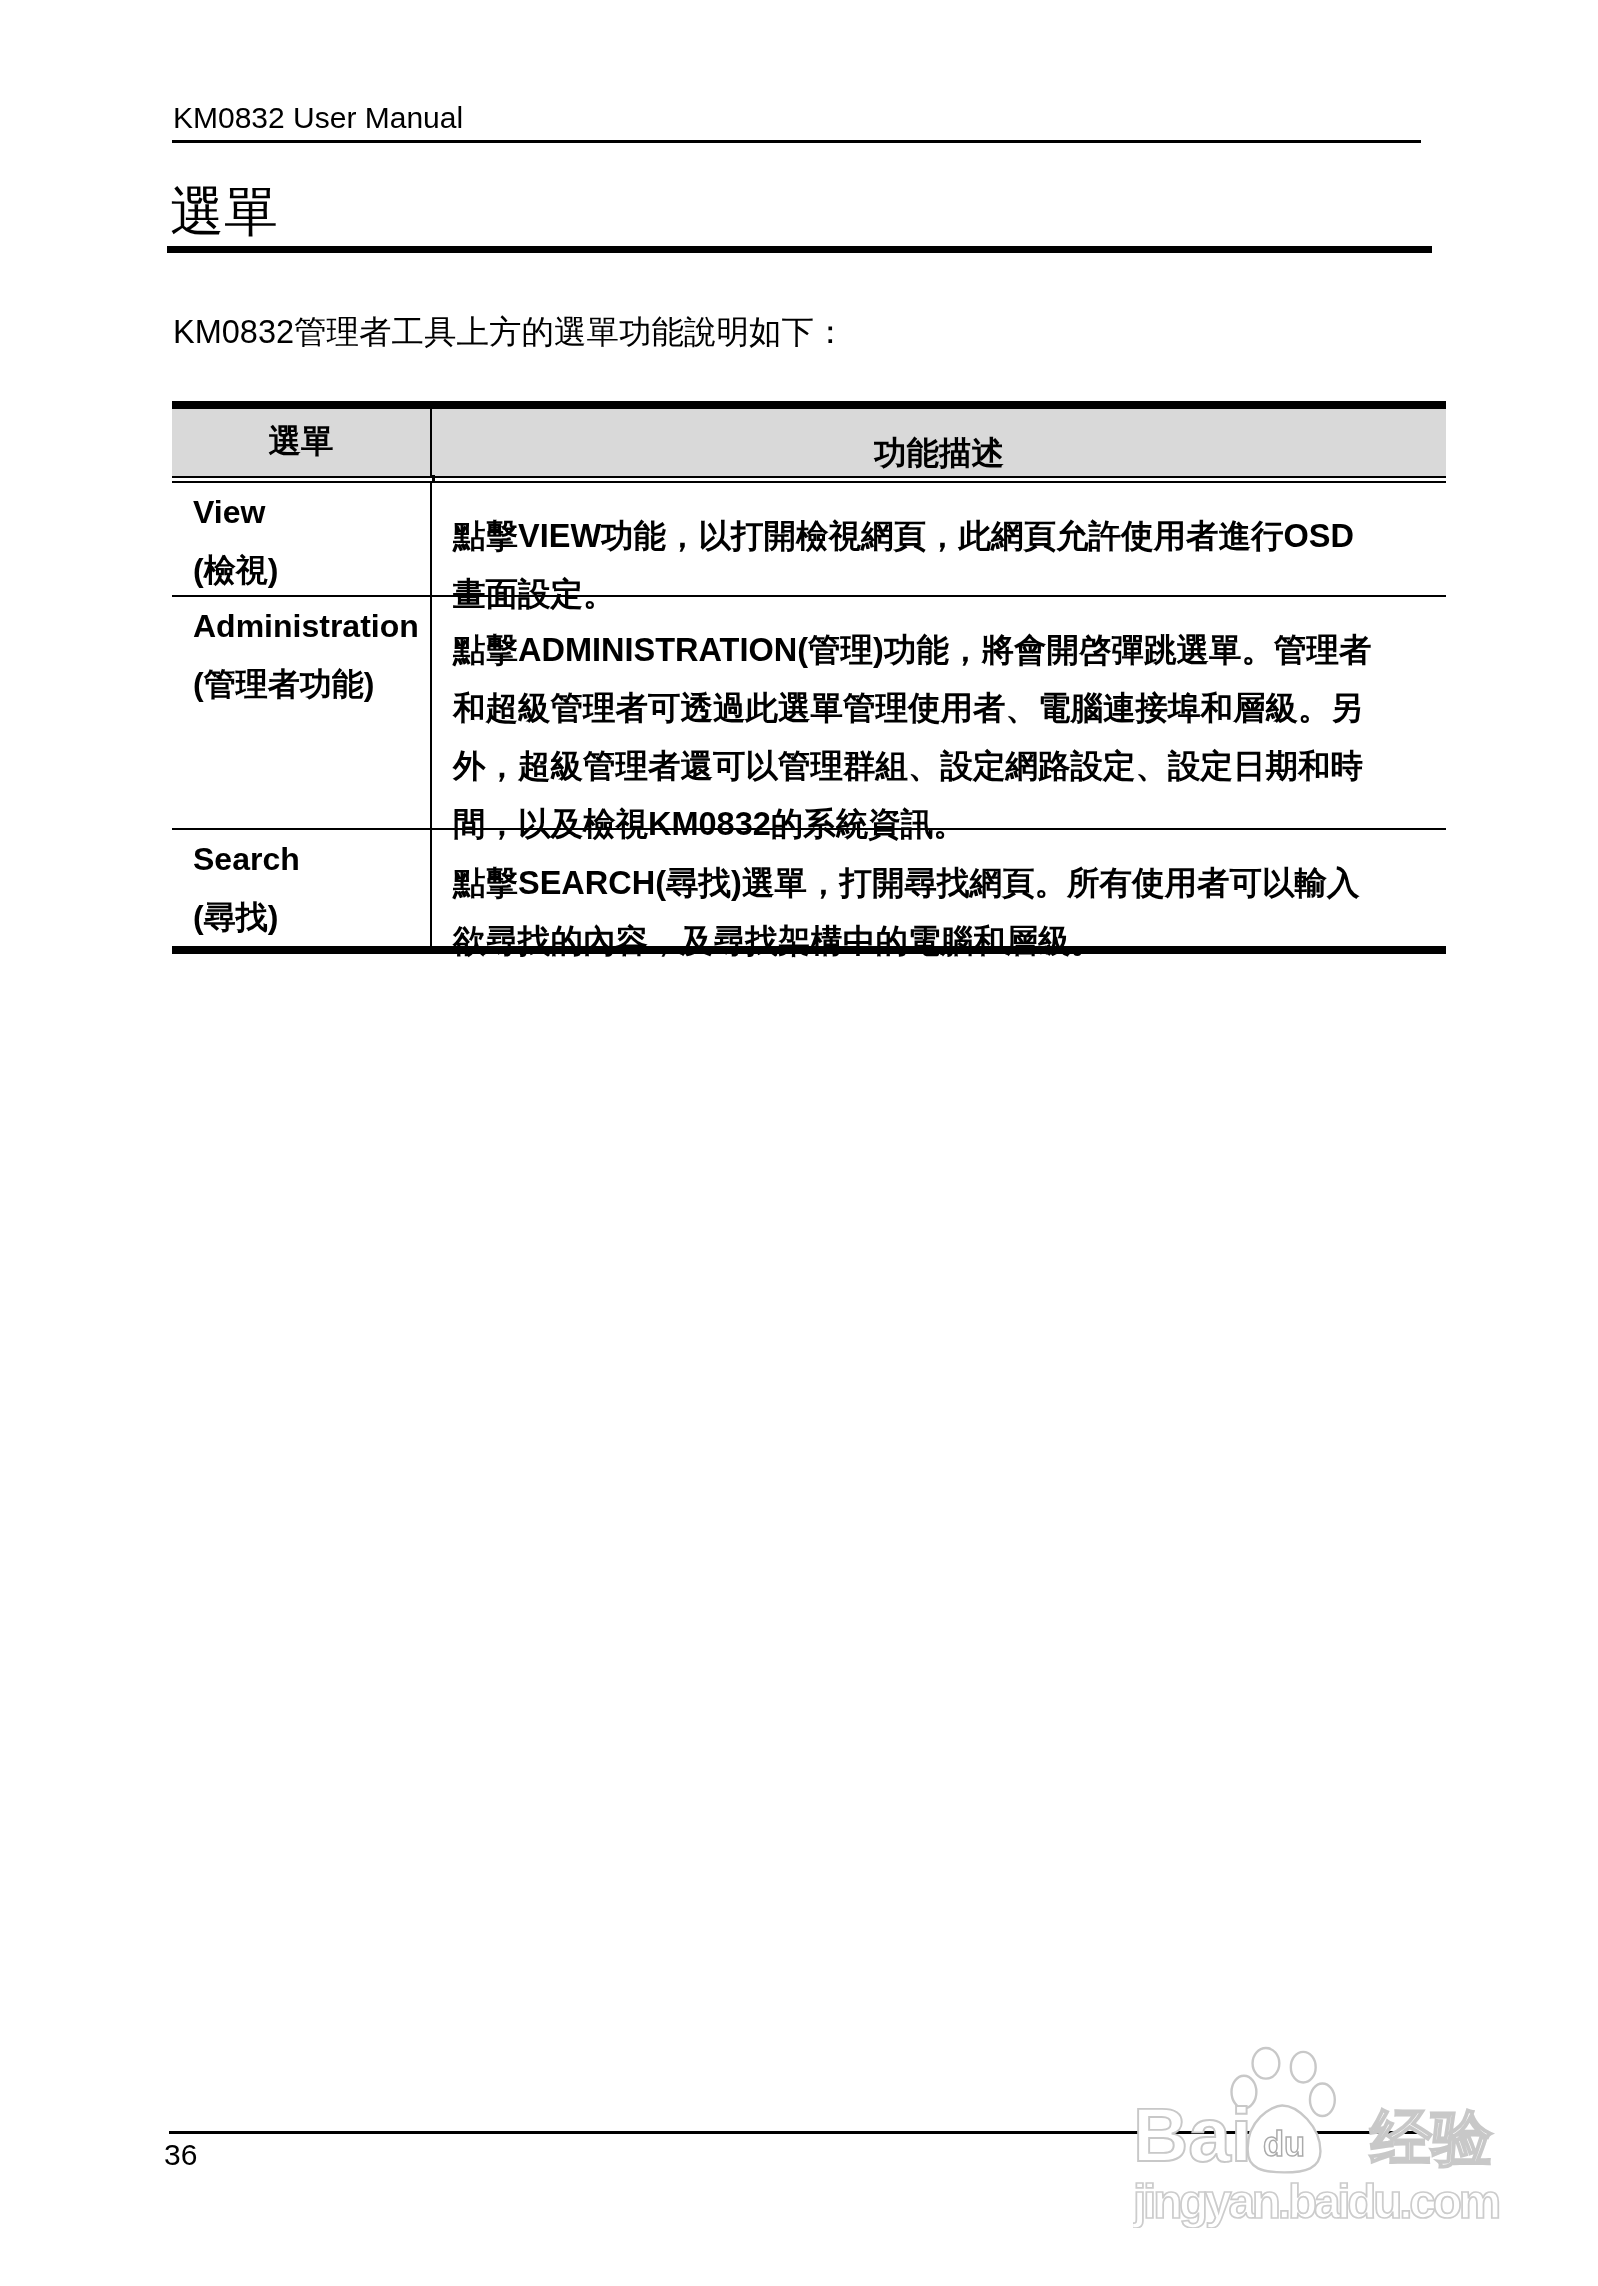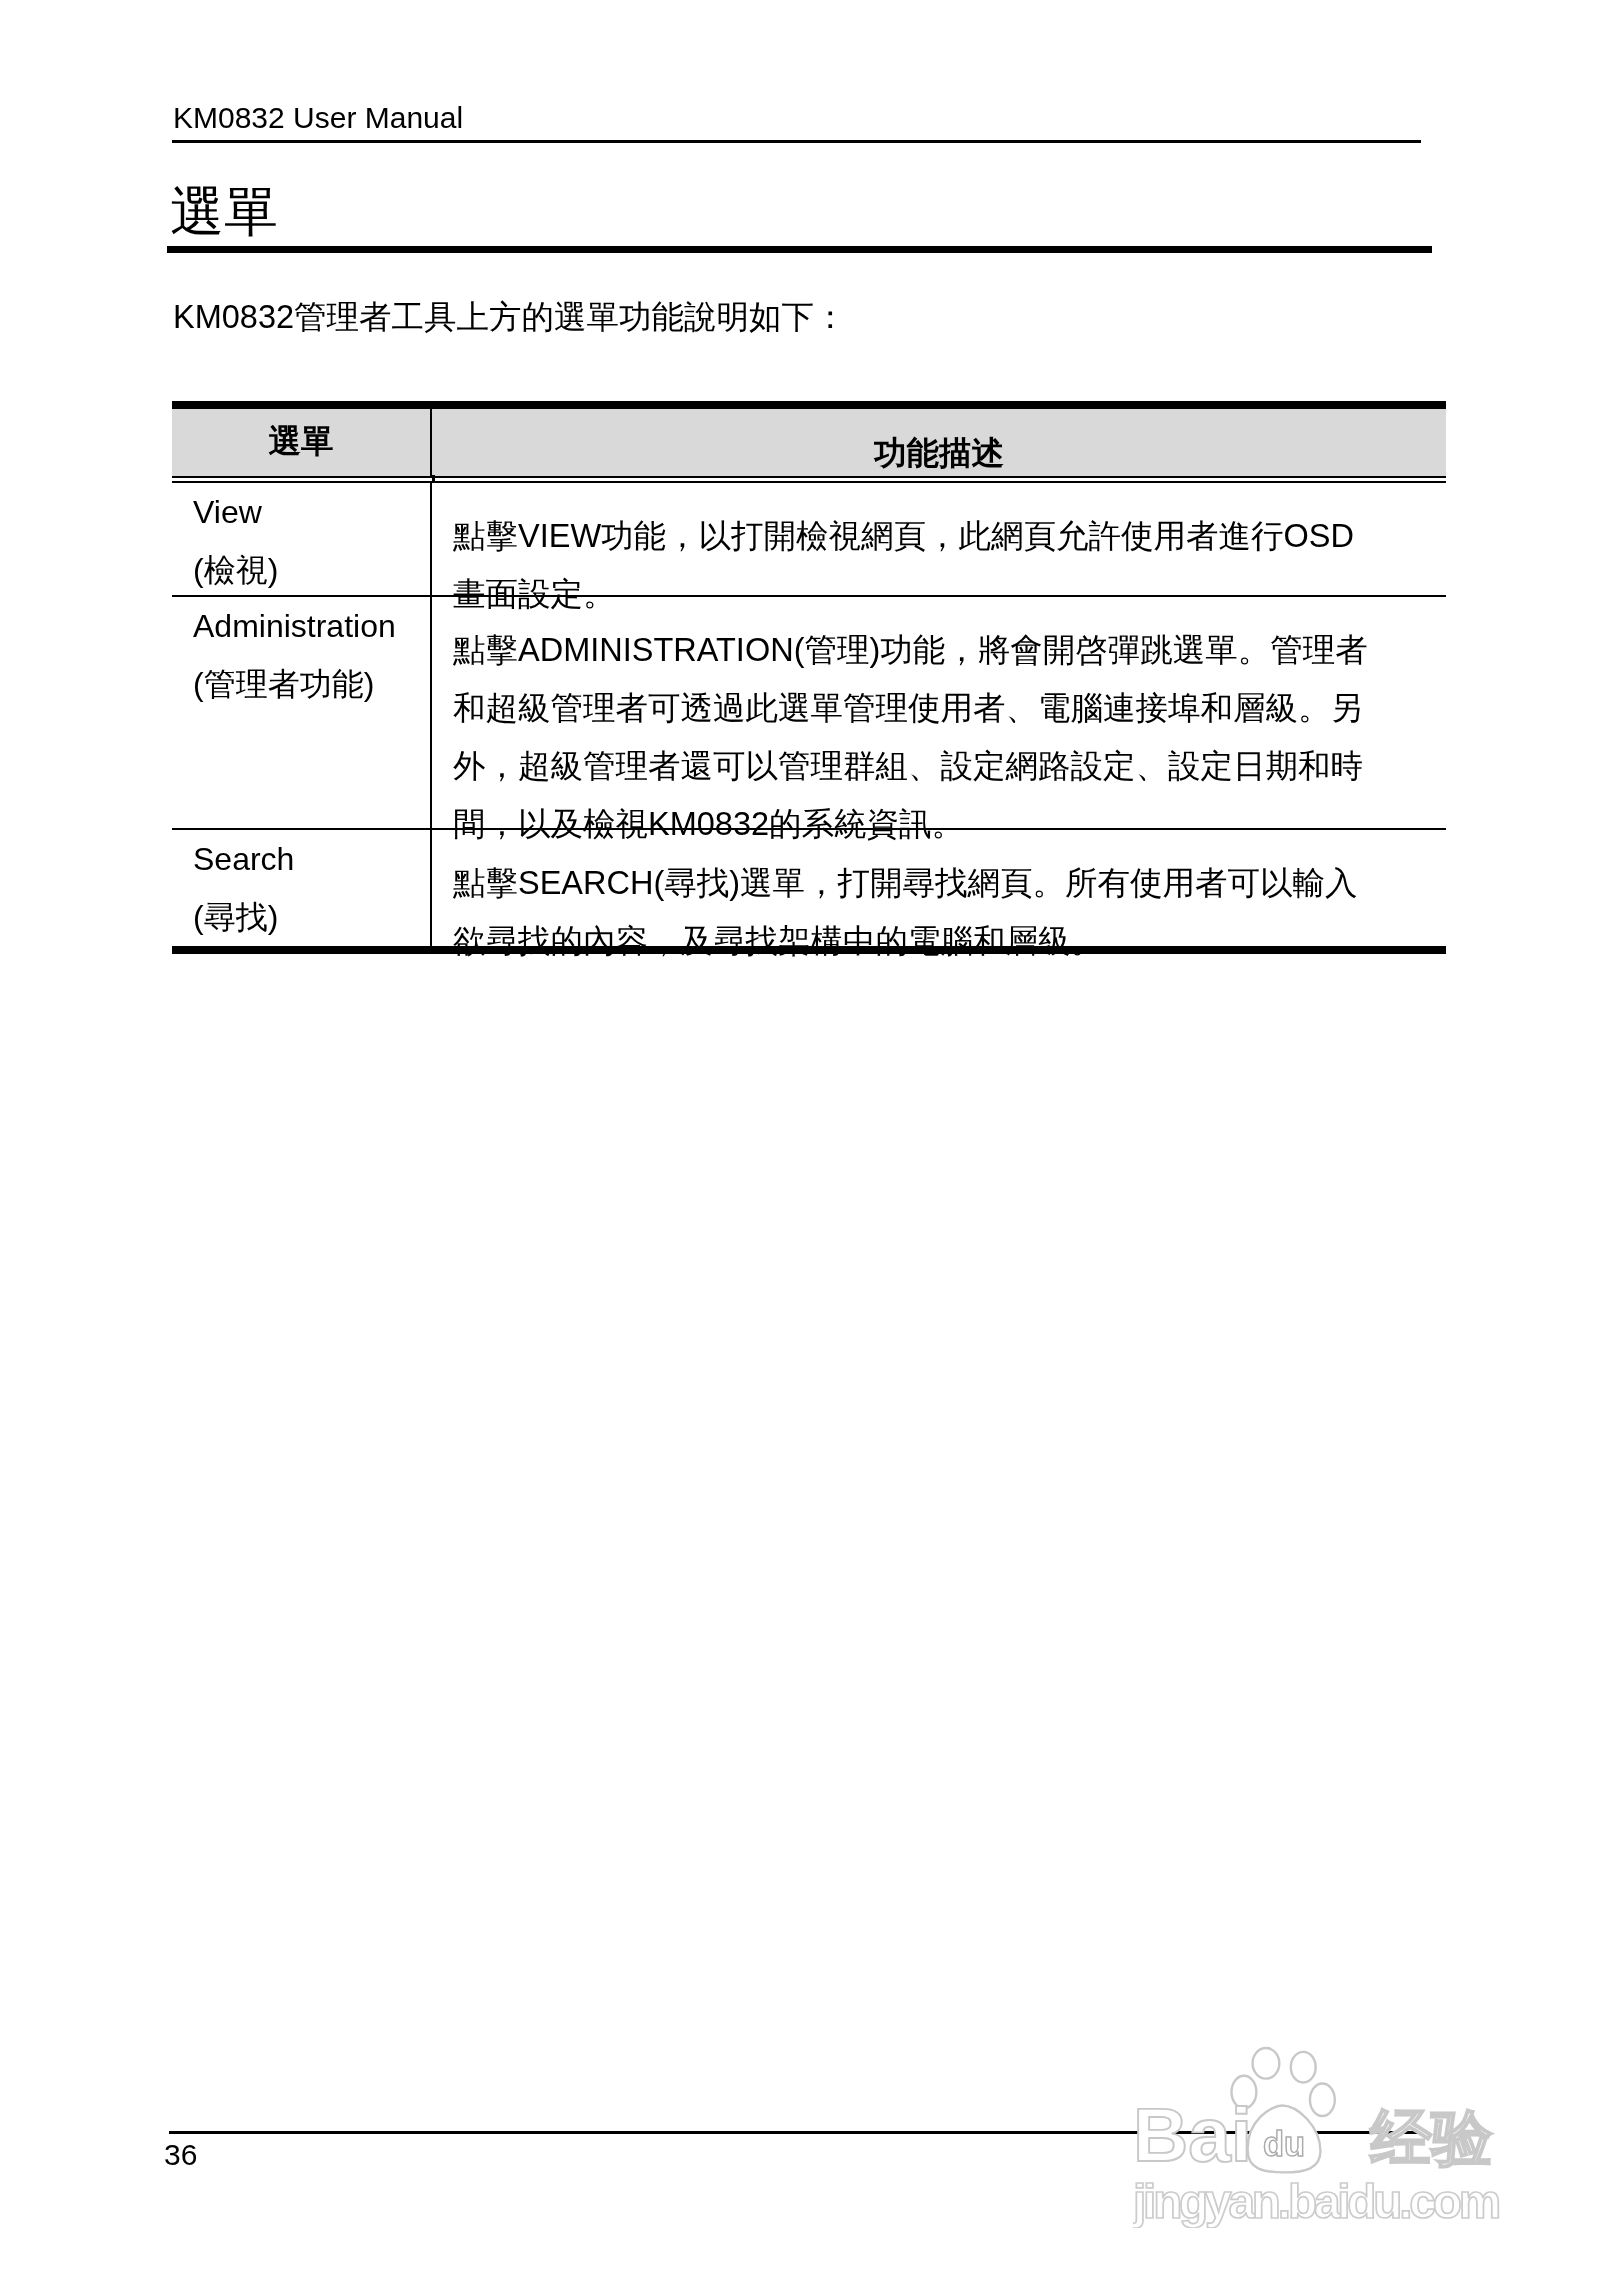--- a/index.html
+++ b/index.html
@@ -15,21 +15,21 @@
     position: absolute; left: 172px; top: 140px; width: 1249px; height: 2.9px; background: #000;
   }
   .section-title {
     position: absolute; left: 170px; top: 180px;
     font-size: 54px; line-height: 63px; font-weight: normal;
   }
   .title-rule {
     position: absolute; left: 167px; top: 246px; width: 1265px; height: 6.7px; background: #000;
   }
   .intro {
-    position: absolute; left: 173px; top: 298px;
+    position: absolute; left: 173px; top: 313px;
     font-size: 32.5px; line-height: 38px;
   }
   .table {
     position: absolute; left: 172px; top: 401px; width: 1274px;
   }
   .t-top { height: 7.6px; background: #000; }
   .t-head {
     height: 67px; background: #d9d9d9; display: flex; position: relative;
   }
   .t-head .c1, .t-row .c1 { width: 260px; box-sizing: border-box; }
@@ -39,21 +39,21 @@
     font-size: 32.5px; font-weight: bold;
   }
   .t-head .c1 { border-right: 2.9px solid #000; }
   .t-double {
     height: 7.6px; box-sizing: border-box; border-top: 2.9px solid #000; border-bottom: 2.9px solid #000;
     position: relative;
   }
   .t-double::after {
     content: ""; position: absolute; left: 260px; top: -2.9px; width: 2.9px; height: 7.6px; background: #000;
   }
-  .t-row { display: flex; border-bottom: 2.9px solid #000; }
+  .t-row { display: flex; border-bottom: 2.9px solid #000; font-weight: bold; }
   .t-row.last { border-bottom: none; }
   .t-row .c1 {
     border-right: 2.9px solid #000; padding-left: 21px;
     font-size: 32px; line-height: 58px; padding-top: 0px;
   }
   .t-row .c2 {
     padding-left: 21px; padding-right: 13.4px;
     font-size: 32.5px; line-height: 58px;
   }
   .t-row .line { display: block; white-space: nowrap; }

